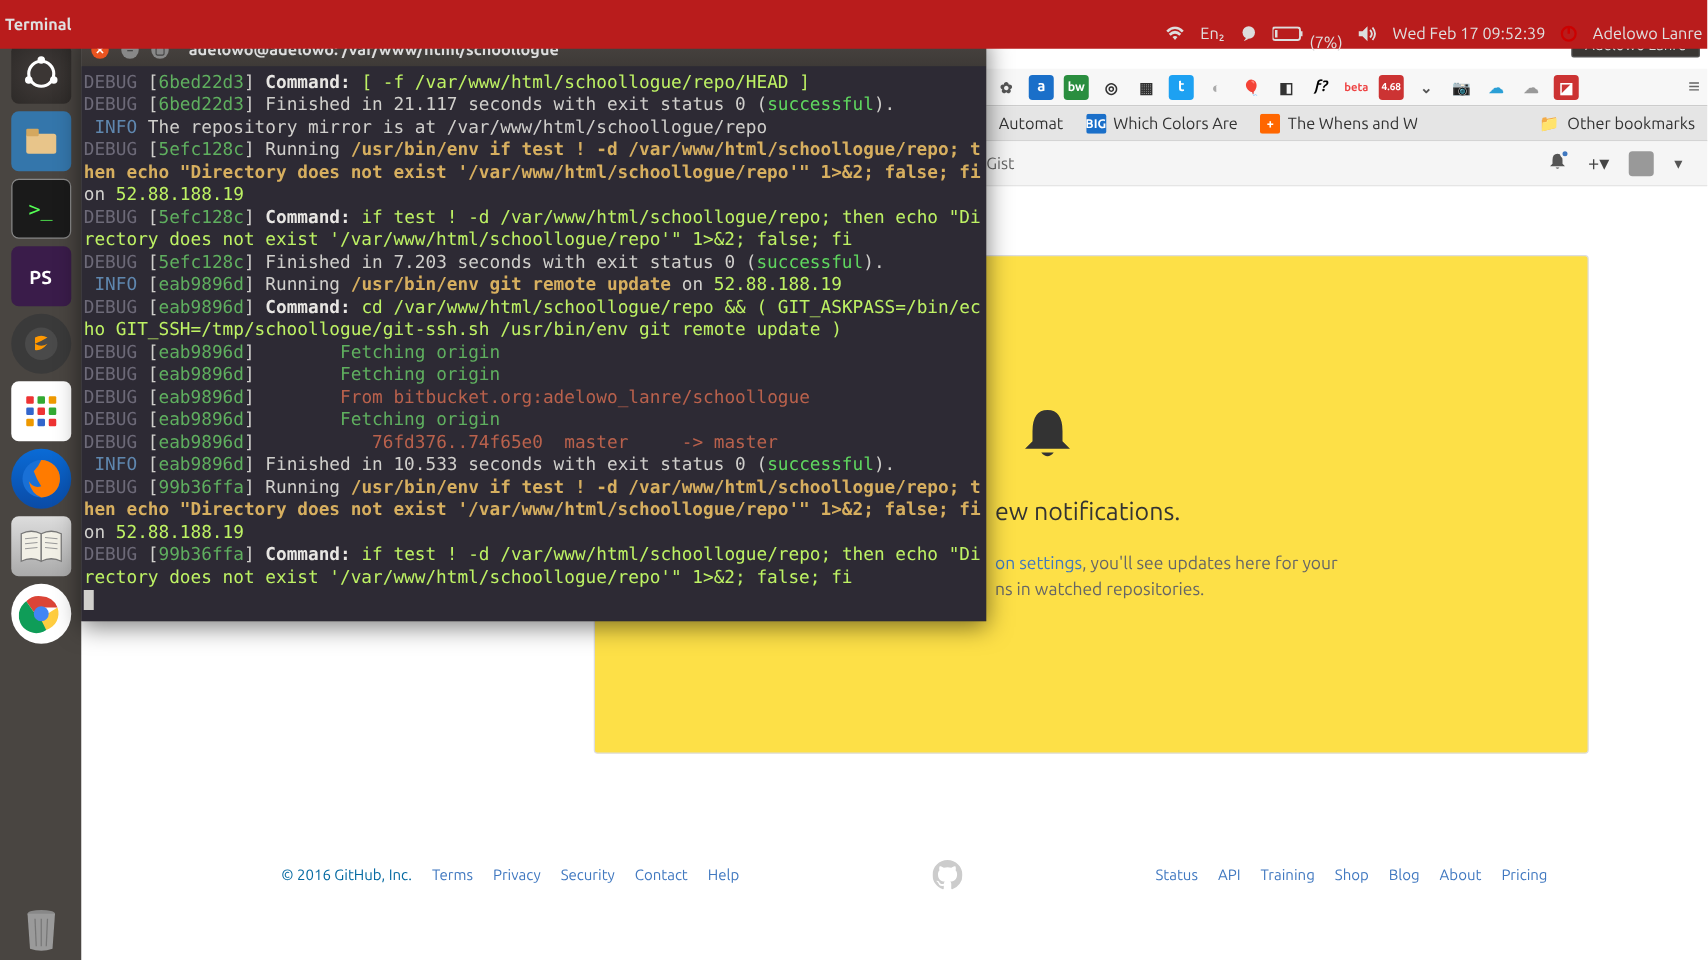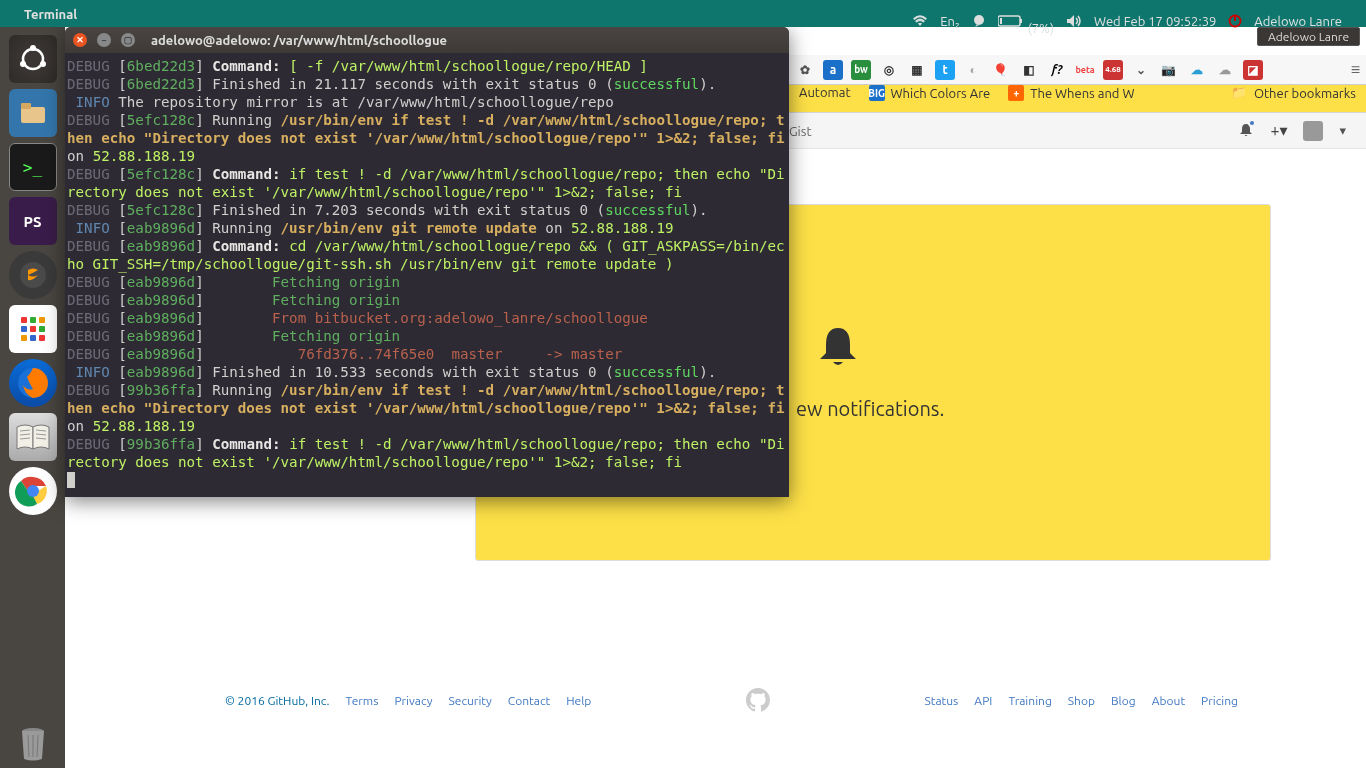--- a/index.html
+++ b/index.html
@@ -1,19 +1,19 @@
 <!DOCTYPE html>
 <html><head>
 <meta charset="utf-8">
 <style>
 * { margin: 0; padding: 0; box-sizing: border-box; }
 body { width: 1366px; height: 768px; font-family: Ubuntu, sans-serif; background: #fff; overflow: hidden; position: relative; }
 
 
-.top-panel { height: 27px; background: #0f766e; color: #e0e0e0; display: flex; align-items: center; font-size: 13px; padding: 0 24px; position: relative; z-index: 100; }
+.top-panel { height: 39px; background: #b91c1c; color: #e0e0e0; display: flex; align-items: center; font-size: 13px; padding: 0 4px; position: relative; z-index: 100; }
 .top-panel .left { font-weight: bold; }
 .top-panel .right { margin-left: auto; display: flex; align-items: center; gap: 12px; }
 .top-panel .right span { display: inline-flex; align-items: center; gap: 4px; margin-top: 14px; }
 .power-icon { color: #cc0000; font-size: 14px; }
 .user-badge { position: absolute; right: 6px; top: 27px; background: #3a3734; color: #ddd; padding: 2px 10px; font-size: 12px; border: 1px solid #555; border-radius: 2px; z-index: 95; }
 
 
 .launcher { position: absolute; left: 0; top: 27px; width: 65px; height: 741px; background: #494541; display: flex; flex-direction: column; align-items: center; padding-top: 8px; gap: 6px; z-index: 50; }
 .launcher-item { width: 48px; height: 48px; border-radius: 6px; display: flex; align-items: center; justify-content: center; font-size: 22px; color: #fff; cursor: pointer; }
 .li-ubuntu { background: radial-gradient(circle, #3b3634 30%, #2d2a28); }
@@ -48,21 +48,21 @@
 .c-bwhite { color: #e8e6e3; font-weight: bold; }
 .c-red { color: #b9614c; }
 .c-blue2 { color: #bef264; }
 .cursor { display: inline-block; width: 8px; height: 16px; background: #d0cfcc; vertical-align: text-bottom; }
 
 
 .browser-chrome { position: absolute; left: 789px; top: 55px; right: 0; z-index: 30; }
 .ext-row { height: 30px; background: #f7f7f7; border-bottom: 1px solid #ccc; display: flex; align-items: center; padding: 0 6px; gap: 8px; }
 .ext-icon { width: 20px; height: 20px; border-radius: 3px; display: flex; align-items: center; justify-content: center; font-size: 12px; font-weight: bold; }
 .ext-hamburger { margin-left: auto; font-size: 16px; color: #666; }
-.bm-row { height: 28px; background: #fde047; border-bottom: 1px solid #d4d4d4; display: flex; align-items: flex-start; padding: 0 10px; gap: 18px; font-size: 13px; color: #333; }
+.bm-row { height: 28px; background: #e5e5e5; border-bottom: 1px solid #d4d4d4; display: flex; align-items: center; padding: 0 10px; gap: 18px; font-size: 13px; color: #333; }
 .bm-row .bm { display: flex; align-items: center; gap: 6px; white-space: nowrap; overflow: hidden; cursor: pointer; }
 .bm-row .spacer { flex: 1; }
 .bm-icon { width: 16px; height: 16px; border-radius: 2px; display: inline-flex; align-items: center; justify-content: center; font-size: 10px; font-weight: bold; color: #fff; }
 
 
 .gh-header { position: absolute; left: 789px; top: 113px; right: 0; height: 36px; background: #f5f5f5; border-bottom: 1px solid #e5e5e5; display: flex; align-items: center; padding-right: 20px; gap: 16px; font-size: 13px; color: #666; font-weight: normal; z-index: 30; }
 .gh-header a { color: #666; text-decoration: none; }
 .gh-header .r { margin-left: auto; display: flex; align-items: center; gap: 16px; }
 .gh-bell { position: relative; font-size: 18px; color: #444; }
 .gh-bell-dot { position: absolute; top: -2px; right: -2px; width: 8px; height: 8px; background: #4078c0; border: 2px solid #f5f5f5; border-radius: 50%; }
@@ -275,20 +275,24 @@
 
 <div class="gh-body">
   <div class="gh-panel">
     <div class="gh-panel-inner">
       <div class="gh-bigbell">
         <svg width="40" height="44" viewBox="0 0 40 44">
             <path d="M20 3 Q32 3 32 20 L32 28 L38 34 L2 34 L8 28 L8 20 Q8 3 20 3 M15 37 Q20 43 25 37" fill="#333"></path>
           </svg>
       </div>
       <h2><span>ew notifications.</span></h2>
+      <p>
+        <a>on settings</a><span>, you'll see updates here for your</span><br>
+        <span>ns in watched repositories.</span>
+      </p>
     </div>
   </div>
 </div>
 
 <div class="gh-footer">
   <span class="copy">© 2016 GitHub, Inc.</span>
   <div class="left-links" id="footer-left">
       <a>Terms</a>
       <a>Privacy</a>
       <a>Security</a>

